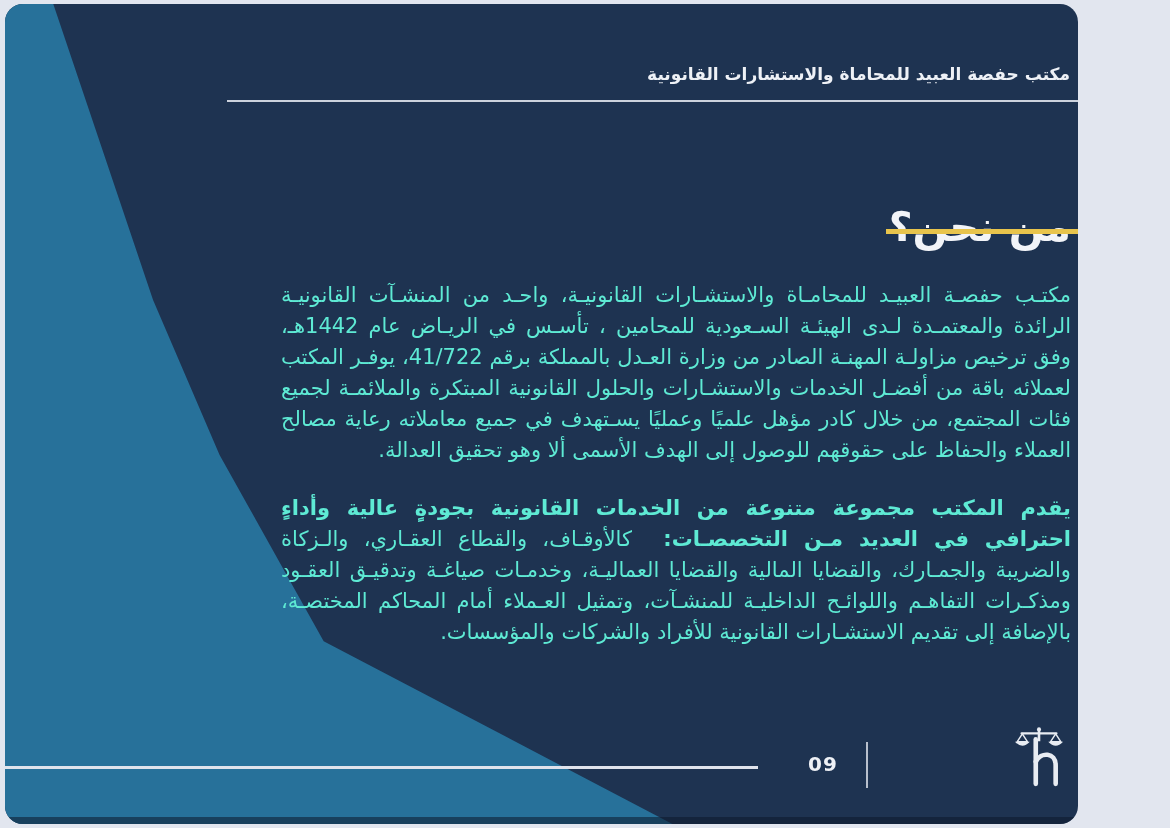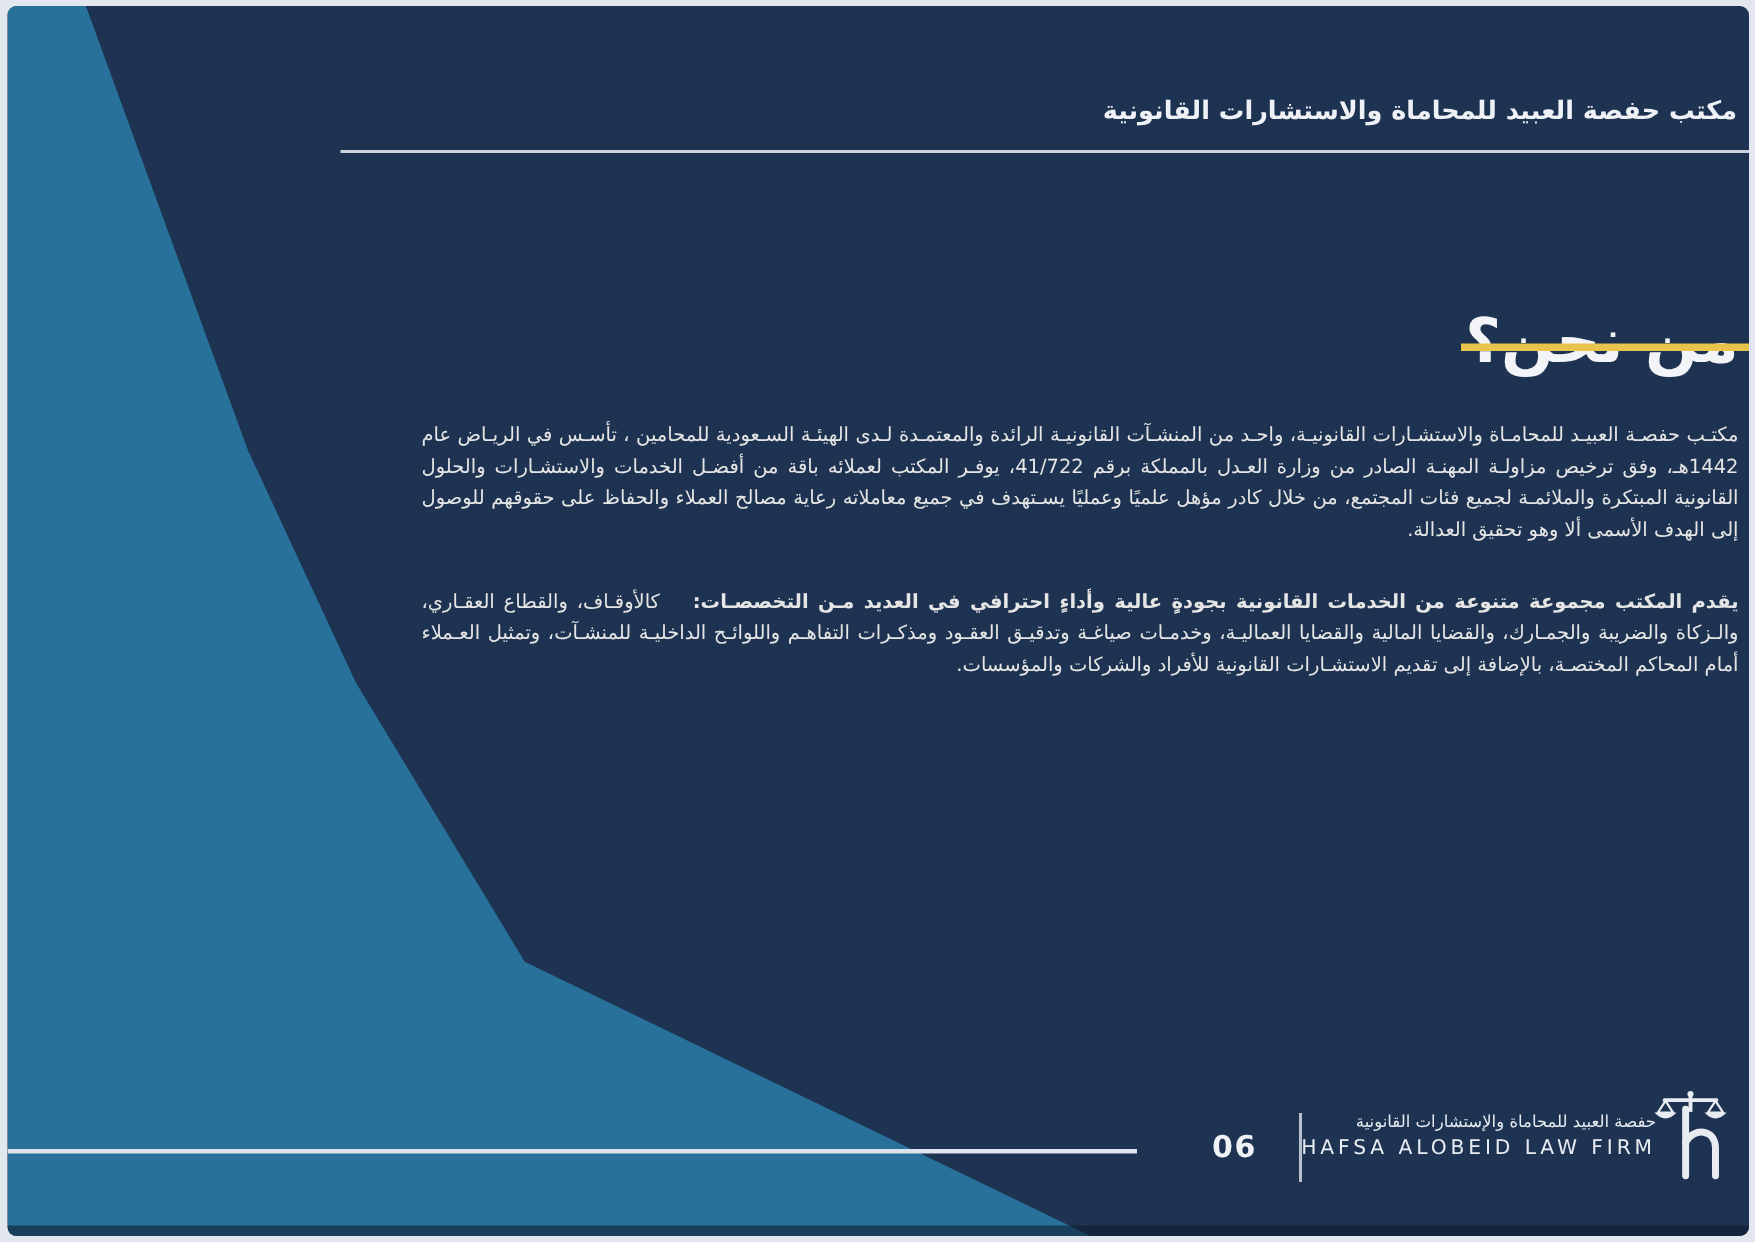--- a/index.html
+++ b/index.html
@@ -6,23 +6,23 @@
   html, body { width: 1170px; height: 828px; }
   body {
     background: #e2e6ef;
     font-family: "DejaVu Sans", sans-serif;
     overflow: hidden;
     position: relative;
   }
   .slide {
     position: absolute;
     left: 5px; top: 4px;
-    width: 1161px; height: 820px;
+    width: 1073px; height: 820px;
     background: #1e3351;
-    border-radius: 6px;
+    border-radius: 18px;
     overflow: hidden;
   }
   .teal-shape {
     position: absolute;
     inset: 0;
     background: #27719a;
     clip-path: polygon(0 0, 4.5% 0, 13.8% 36.1%, 20% 55%, 29.7% 77.7%, 62.2% 100%, 0 100%);
     z-index: 1;
   }
   .bottom-shade {
@@ -64,23 +64,23 @@
     top: 225px; right: 0;
     width: 192px; height: 5px;
     background: #e8c44c;
     z-index: 3;
   }
   .content {
     position: absolute;
     top: 276px; right: 7px; left: 276px;
     z-index: 3;
     direction: rtl;
-    color: #e5e5e5;
-    font-size: 13px;
-    line-height: 21px;
+    color: #5eead4;
+    font-size: 21px;
+    line-height: 31px;
     text-align: justify;
   }
   .para-2 { margin-top: 27px; }
   .para-2 .lead { font-weight: bold; margin-left: 16px; }
   .footer-rule {
     position: absolute;
     top: 762px; left: 0;
     width: 753px; height: 3px;
     background: #dfe3ec;
     z-index: 5;
@@ -140,29 +140,25 @@
   <div class="page-title">من نحن؟</div>
   <div class="title-underline"></div>
 
   <div class="content">
     <p class="para-1">مكتـب حفصـة العبيـد للمحامـاة والاستشـارات القانونيـة، واحـد من المنشـآت القانونيـة الرائدة والمعتمـدة لـدى الهيئـة السـعودية للمحامين ، تأسـس في الريـاض عام 1442هـ، وفق ترخيص مزاولـة المهنـة الصادر من وزارة العـدل بالمملكة برقم 41/722، يوفـر المكتب لعملائه باقة من أفضـل الخدمات والاستشـارات والحلول القانونية المبتكرة والملائمـة لجميع فئات المجتمع، من خلال كادر مؤهل علميًا وعمليًا يسـتهدف في جميع معاملاته رعاية مصالح العملاء والحفاظ على حقوقهم للوصول إلى الهدف الأسمى ألا وهو تحقيق العدالة.</p>
     <p class="para-2"><span class="lead">يقدم المكتب مجموعة متنوعة من الخدمات القانونية بجودةٍ عالية وأداءٍ احترافي في العديد مـن التخصصـات:</span><span> كالأوقـاف، والقطاع العقـاري، والـزكاة والضريبة والجمـارك، والقضايا المالية والقضايا العماليـة، وخدمـات صياغـة وتدقيـق العقـود ومذكـرات التفاهـم واللوائـح الداخليـة للمنشـآت، وتمثيل العـملاء أمام المحاكم المختصـة، بالإضافة إلى تقديم الاستشـارات القانونية للأفراد والشركات والمؤسسات.</span></p>
   </div>
 
   <div class="footer-rule"></div>
 
-  <div class="page-number">06</div>
+  <div class="page-number">09</div>
 
   <div class="footer-divider"></div>
 
   <div class="brand">
-    <div class="brand-text">
-      <div class="brand-ar">حفصة العبيد للمحاماة والإستشارات القانونية</div>
-      <div class="brand-en">HAFSA ALOBEID LAW FIRM</div>
-    </div>
     <svg class="brand-mark" viewBox="0 0 54 64" aria-hidden="true">
       <g fill="#e8ecf2" stroke="none">
         <circle cx="27" cy="2.2" r="2.2"></circle>
         <rect x="25.6" y="2" width="2.8" height="13"></rect>
         <rect x="7" y="5.2" width="40" height="2.6" rx="1.2"></rect>
         <path d="M9 7 L3.5 15.5 L14.5 15.5 Z" fill="none" stroke="#e8ecf2" stroke-width="1.6"></path>
         <path d="M1 15.5 Q9 24 17 15.5 Z"></path>
         <path d="M45 7 L39.5 15.5 L50.5 15.5 Z" fill="none" stroke="#e8ecf2" stroke-width="1.6"></path>
         <path d="M37 15.5 Q45 24 53 15.5 Z"></path>
       </g>

